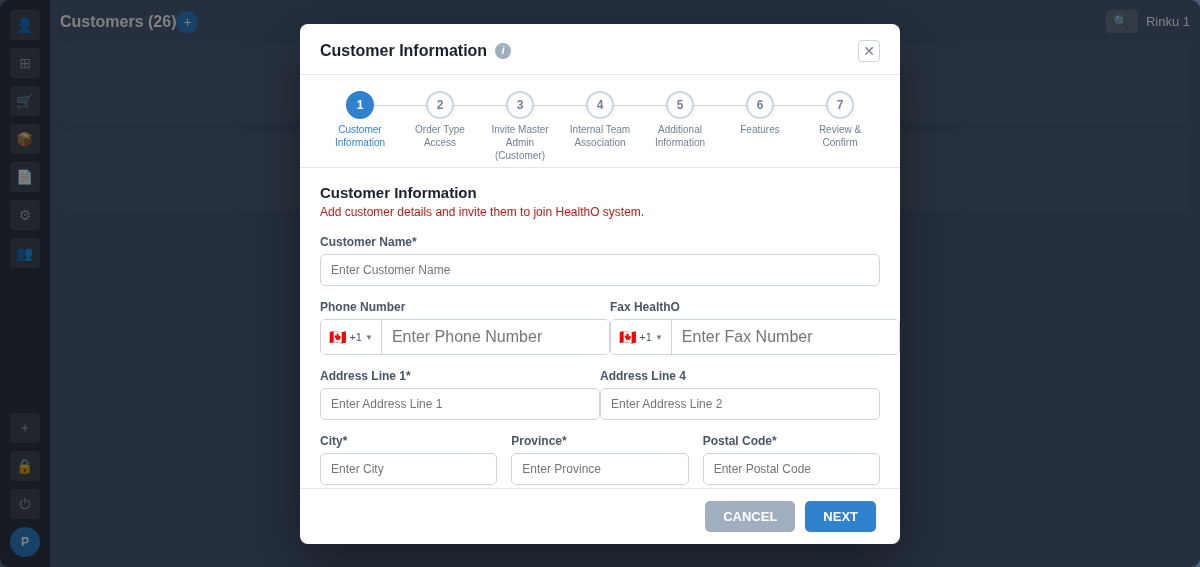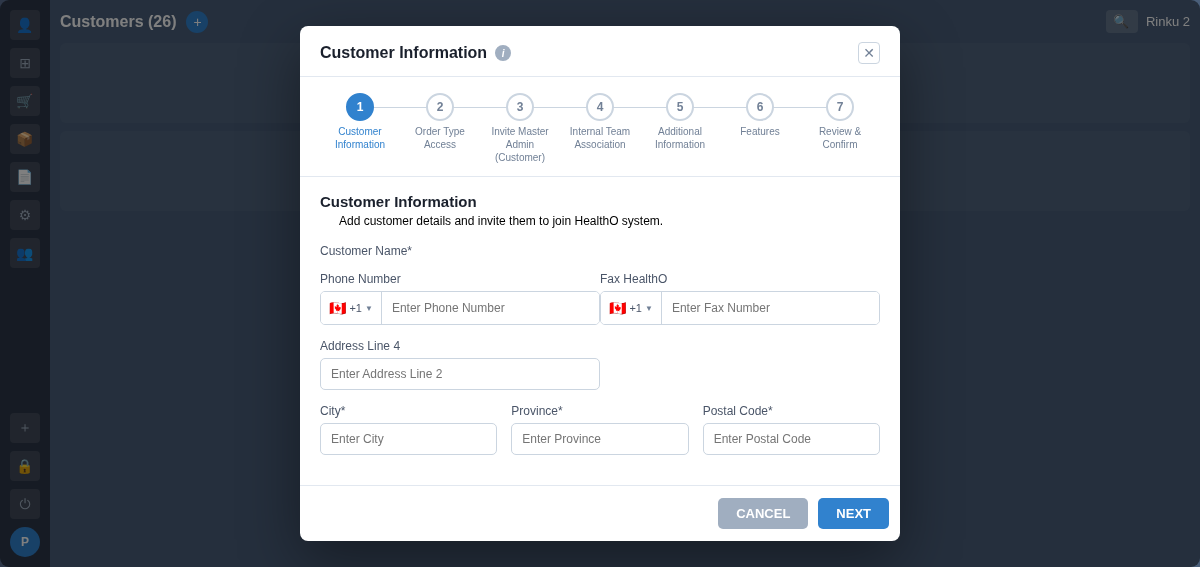--- a/index.html
+++ b/index.html
@@ -58,21 +58,20 @@
     .top-bar {
       display: flex;
       align-items: center;
       justify-content: space-between;
       margin-bottom: 10px;
     }
 
     .page-title-area {
       display: flex;
       align-items: center;
-      gap: 10px;
     }
 
     .add-btn {
       width: 22px;
       height: 22px;
       background: #3182ce;
       border-radius: 50%;
       display: flex;
       align-items: center;
       justify-content: center;
@@ -258,33 +257,32 @@
 
     .section-title {
       font-size: 15px;
       font-weight: 600;
       color: #1a202c;
       margin-bottom: 4px;
     }
 
     .section-desc {
       font-size: 12px;
-      color: #000000;
+      color: #b91c1c;
       margin-bottom: 16px;
-      margin-left: 19px;
     }
 
     .form-group {
       margin-bottom: 14px;
     }
 
     .form-label {
       font-size: 12px;
       color: #4a5568;
-      font-weight: 400;
+      font-weight: 700;
       margin-bottom: 5px;
       display: block;
     }
 
     .form-row {
       display: grid;
       grid-template-columns: 1fr 1fr;
       gap: 0;
     }
 
@@ -320,33 +318,33 @@
     }
 
     .flag-emoji {
       font-size: 14px;
     }
 
     .phone-field {
       border: none;
       flex: 1;
       padding: 8px 10px;
-      font-size: 12px;
+      font-size: 16px;
       color: #a0aec0;
       outline: none;
     }
 
     .chevron {
       font-size: 8px;
       color: #718096;
     }
 
     
     .modal-footer {
-      padding: 12px 11px;
+      padding: 12px 24px;
       display: flex;
       justify-content: flex-end;
       gap: 10px;
       border-top: 1px solid #e2e8f0;
     }
 
     .btn-cancel {
       background: #a0aec0;
       color: white;
       border: none;
@@ -391,21 +389,21 @@
   <div class="main-content">
     <div class="top-bar">
       <div class="page-title-area">
         <span style="color:white; font-size:16px; font-weight:600;">Customers (26)</span>
         <div class="add-btn">+</div>
       </div>
       <div class="top-right">
         <div class="search-bar">
           <span>🔍</span>
         </div>
-        <span style="color:white;">Rinku 2</span>
+        <span style="color:white;">Rinku 1</span>
       </div>
     </div>
     <div class="bg-grid">
       <div class="bg-card"></div>
       <div class="bg-card"></div>
       <div class="bg-card"></div>
       <div class="bg-card"></div>
       <div class="bg-card"></div>
       <div class="bg-card"></div>
     </div>
@@ -468,20 +466,21 @@
 
     </div>
 
     <div class="modal-body">
 
       <div class="section-title">Customer Information</div>
       <div class="section-desc">Add customer details and invite them to join HealthO system.</div>
 
       <div class="form-group">
         <label class="form-label">Customer Name*</label>
+        <input class="form-input" type="text" placeholder="Enter Customer Name" style="">
       </div>
 
       <div class="form-row">
         <div class="form-group">
           <label class="form-label">Phone Number</label>
           <div class="phone-input-group">
             <div class="phone-flag">
               <span class="flag-emoji">🇨🇦</span>
               <span>+1</span>
               <span class="chevron">▼</span>
@@ -498,20 +497,24 @@
               <span>+1</span>
               <span class="chevron">▼</span>
             </div>
             <input class="phone-field" type="text" placeholder="Enter Fax Number" style="">
           </div>
         </div>
       </div>
 
       <div class="form-row">
         <div class="form-group">
+          <label class="form-label">Address Line 1*</label>
+          <input class="form-input" type="text" placeholder="Enter Address Line 1" style="">
+        </div>
+        <div class="form-group">
           <label class="form-label">Address Line 4</label>
           <input class="form-input" type="text" placeholder="Enter Address Line 2" style="">
         </div>
       </div>
 
       <div style="display:grid; grid-template-columns:1fr 1fr 1fr; gap:14px;">
         <div class="form-group">
           <label class="form-label">City*</label>
           <input class="form-input" type="text" placeholder="Enter City" style="">
         </div>

